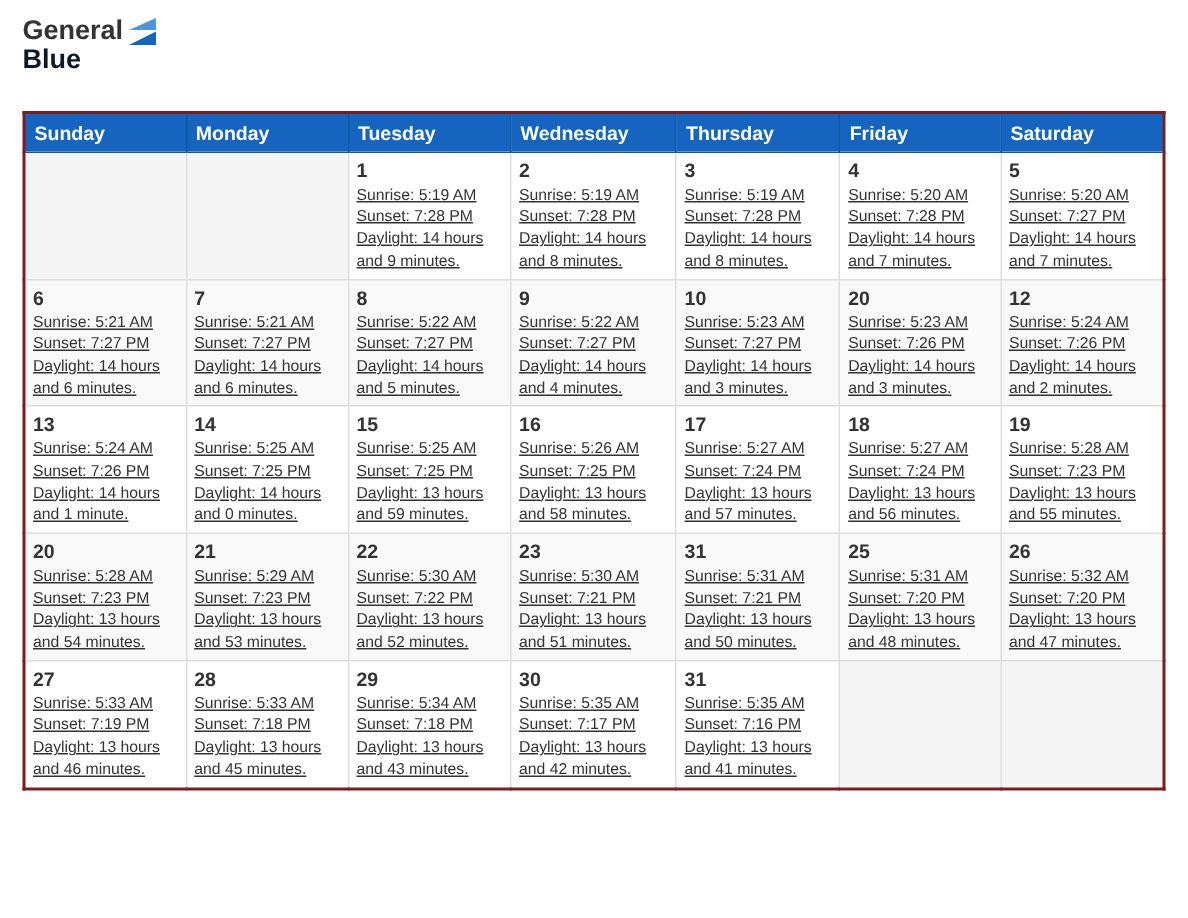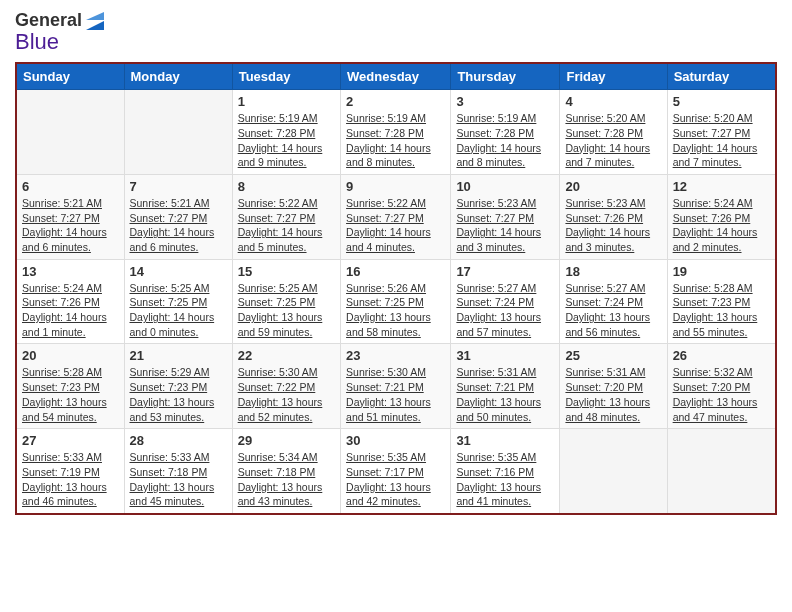--- a/index.html
+++ b/index.html
@@ -11,21 +11,21 @@
       overflow: hidden;
     }
     .container {
       width: 792px;
       padding: 10px 15px 10px 15px;
     }
     .header {
       display: flex;
       justify-content: space-between;
       align-items: flex-start;
-      margin-bottom: 8px;
+      margin-bottom: 24px;
     }
     .logo {
       display: flex;
       align-items: center;
       gap: 4px;
     }
     .title-block {
       text-align: right;
     }
     .month-title {
@@ -86,21 +86,21 @@
   <div class="header">
     <div class="logo">
   <div style="display:flex;flex-direction:column;line-height:1.1;">
     <div style="display:flex;align-items:center;gap:2px;">
       <span style="font-size:18px;font-weight:bold;color:#333;">General</span>
       <svg width="22" height="22" viewBox="0 0 22 22">
         <polygon points="2,20 20,11 20,20" fill="#1565c0"></polygon>
         <polygon points="2,10 20,2 20,10" fill="#4d94db"></polygon>
       </svg>
     </div>
-    <span style="font-size:22px;font-weight:normal;color:#4c1d95;margin-top:-2px;">Blue</span>
+    <span style="font-size:18px;font-weight:bold;color:#0f172a;margin-top:-2px;">Blue</span>
   </div>
 </div>
     <div class="title-block">
       <div class="month-title"></div>
       <div class="location"></div>
     </div>
   </div>
 
   <table class="calendar">
     <thead>

